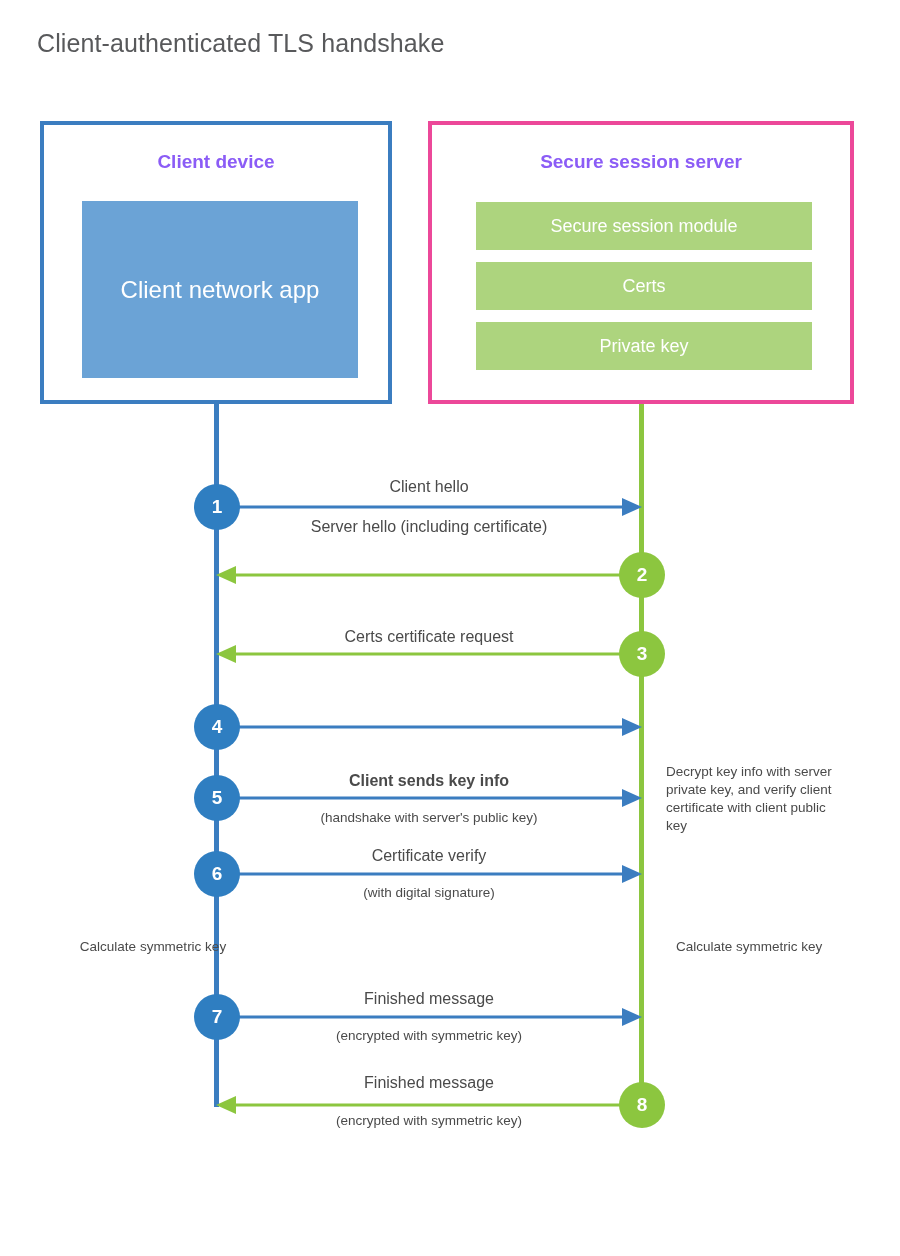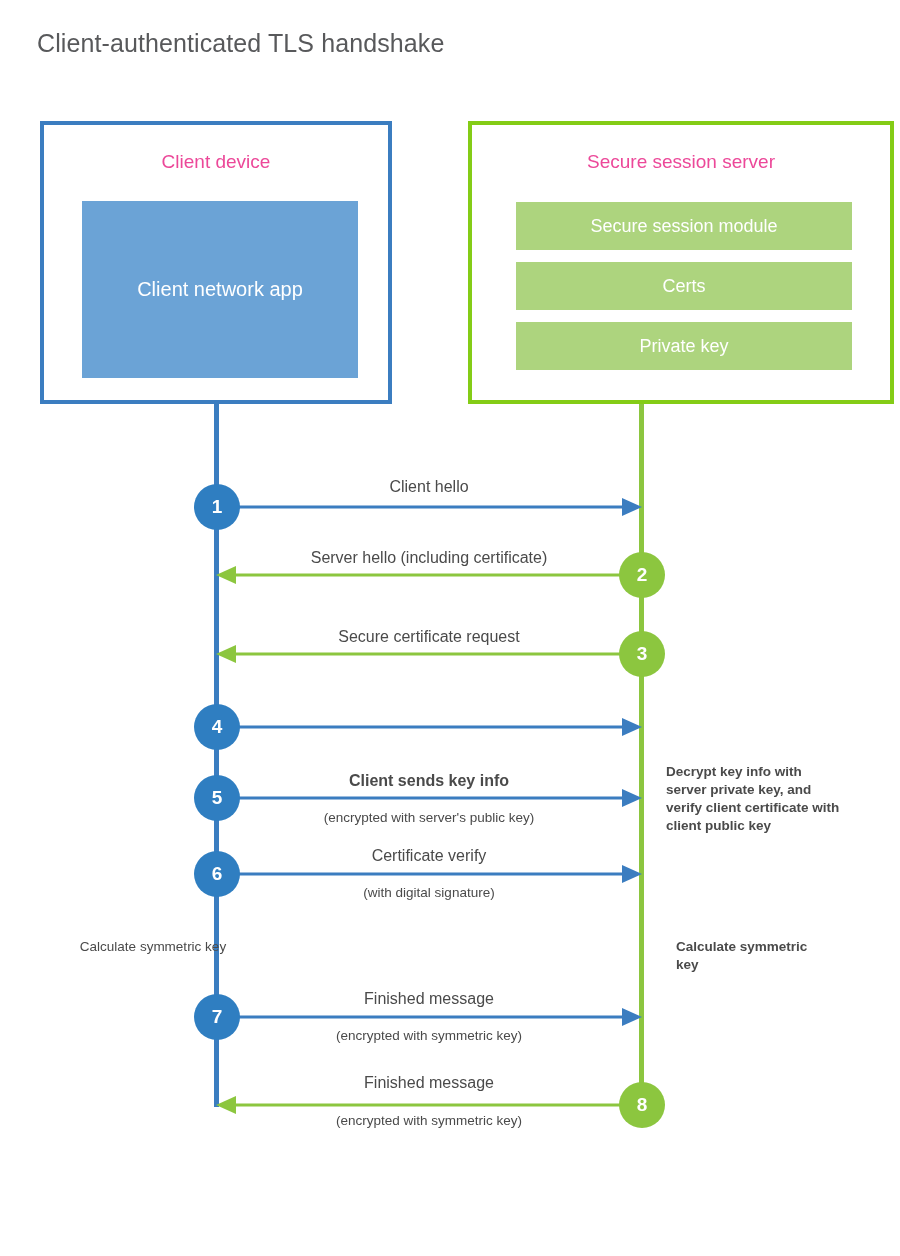--- a/index.html
+++ b/index.html
@@ -16,32 +16,32 @@
   
   .page-title{
     position:absolute;left:37px;top:29px;
     font-size:25px;font-weight:400;color:#58595b;
     letter-spacing:.1px;white-space:nowrap;
   }
 
   
   .party-box{position:absolute;background:#ffffff;box-sizing:border-box;}
   .party-box.client{left:40px;top:121px;width:352px;height:283px;border:4px solid #3b7dc0;}
-  .party-box.server{left:428px;top:121px;width:426px;height:283px;border:4px solid #84cc16;margin-left:40px;}
+  .party-box.server{left:428px;top:121px;width:426px;height:283px;border:4px solid #ec4899;}
   .party-title{
     position:absolute;left:0;right:0;top:26px;
-    text-align:center;font-size:19px;font-weight:normal;color:#ec4899;
+    text-align:center;font-size:19px;font-weight:bold;color:#8b5cf6;
   }
 
   
   .client-app{
     position:absolute;left:38px;top:76px;width:276px;height:177px;
     background:#6ba3d6;
     display:flex;align-items:center;justify-content:center;
-    color:#ffffff;font-size:20px;line-height:27px;text-align:center;
+    color:#ffffff;font-size:24px;line-height:27px;text-align:center;
   }
   
   .server-bar{
     position:absolute;left:44px;width:336px;height:48px;
     background:#add47e;
     display:flex;align-items:center;justify-content:center;
     color:#ffffff;font-size:18px;
   }
   .server-bar.b0{top:77px;}
   .server-bar.b1{top:137px;}
@@ -73,21 +73,21 @@
   .msg-sublabel{
     position:absolute;text-align:center;
     font-size:13.5px;color:#4a4a4a;white-space:nowrap;
   }
 
   
   .side-note{
     position:absolute;font-size:13.5px;line-height:18px;color:#4a4a4a;
   }
   .side-note.left{text-align:center;}
-  .side-note.right{text-align:left;font-weight:bold;}
+  .side-note.right{text-align:left;}
 </style>
 </head>
 <body>
 
 <div id="stage">
 
   <div class="page-title">Client-authenticated TLS handshake</div>
 
   <div class="party-box client">
     <div class="party-title">Client device</div>
@@ -106,30 +106,30 @@
 
   <div class="msg-label" style="left:217px;top:478px;width:424px;">Client hello</div>
   <div class="msg-arrow" style="left:214px;top:495px;width:430px;">
     <svg width="430" height="24" viewBox="0 0 430 24">
       <line x1="2" y1="12" x2="412" y2="12" stroke="#3b7dc0" stroke-width="3.2"></line>
       <polygon points="428,12 408,3 408,21" fill="#3b7dc0"></polygon>
     </svg>
   </div>
   <div class="step-circle blue" style="top:484px;">1</div>
 
-  <div class="msg-label" style="left:217px;top:549px;width:424px;">Server hello (including certificate)</div>
+  <div class="msg-label" style="left:217px;top:518px;width:424px;">Server hello (including certificate)</div>
   <div class="msg-arrow" style="left:214px;top:563px;width:430px;">
     <svg width="430" height="24" viewBox="0 0 430 24">
       <line x1="18" y1="12" x2="428" y2="12" stroke="#8cc63f" stroke-width="3.2"></line>
       <polygon points="2,12 22,3 22,21" fill="#8cc63f"></polygon>
     </svg>
   </div>
   <div class="step-circle green" style="top:552px;">2</div>
 
-  <div class="msg-label" style="left:217px;top:628px;width:424px;">Secure certificate request</div>
+  <div class="msg-label" style="left:217px;top:628px;width:424px;">Certs certificate request</div>
   <div class="msg-arrow" style="left:214px;top:642px;width:430px;">
     <svg width="430" height="24" viewBox="0 0 430 24">
       <line x1="18" y1="12" x2="428" y2="12" stroke="#8cc63f" stroke-width="3.2"></line>
       <polygon points="2,12 22,3 22,21" fill="#8cc63f"></polygon>
     </svg>
   </div>
   <div class="step-circle green" style="top:631px;">3</div>
 
   <div class="msg-arrow" style="left:214px;top:715px;width:430px;">
     <svg width="430" height="24" viewBox="0 0 430 24">
@@ -139,21 +139,21 @@
   </div>
   <div class="step-circle blue" style="top:704px;">4</div>
 
   <div class="msg-label" style="left:217px;top:772px;width:424px;font-weight:bold;">Client sends key info</div>
   <div class="msg-arrow" style="left:214px;top:786px;width:430px;">
     <svg width="430" height="24" viewBox="0 0 430 24">
       <line x1="2" y1="12" x2="412" y2="12" stroke="#3b7dc0" stroke-width="3.2"></line>
       <polygon points="428,12 408,3 408,21" fill="#3b7dc0"></polygon>
     </svg>
   </div>
-  <div class="msg-sublabel" style="left:217px;top:810px;width:424px;">(encrypted with server's public key)</div>
+  <div class="msg-sublabel" style="left:217px;top:810px;width:424px;">(handshake with server's public key)</div>
   <div class="step-circle blue" style="top:775px;">5</div>
 
   <div class="msg-label" style="left:217px;top:847px;width:424px;">Certificate verify</div>
   <div class="msg-arrow" style="left:214px;top:862px;width:430px;">
     <svg width="430" height="24" viewBox="0 0 430 24">
       <line x1="2" y1="12" x2="412" y2="12" stroke="#3b7dc0" stroke-width="3.2"></line>
       <polygon points="428,12 408,3 408,21" fill="#3b7dc0"></polygon>
     </svg>
   </div>
   <div class="msg-sublabel" style="left:217px;top:885px;width:424px;">(with digital signature)</div>

